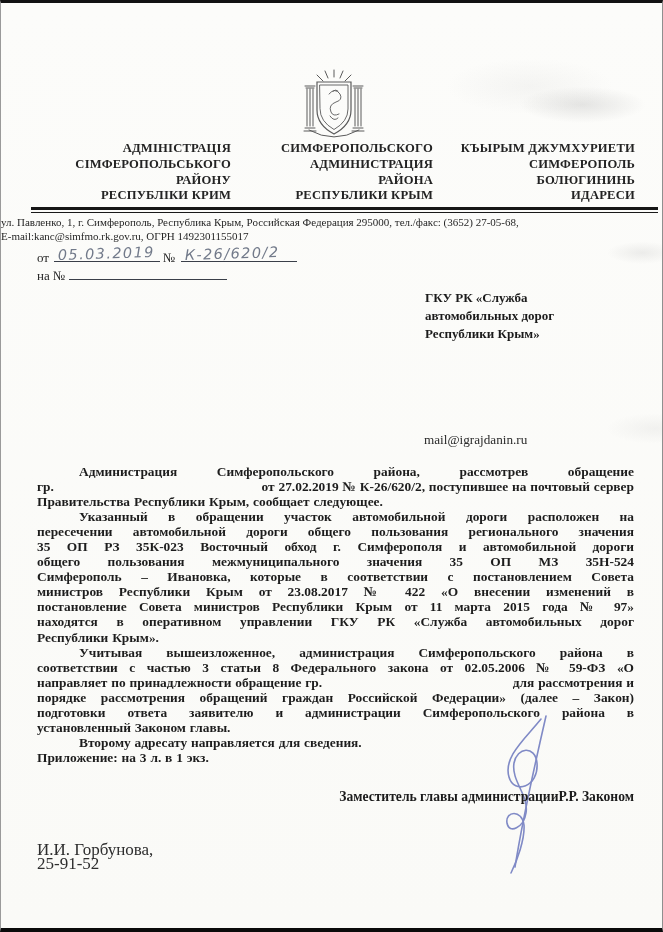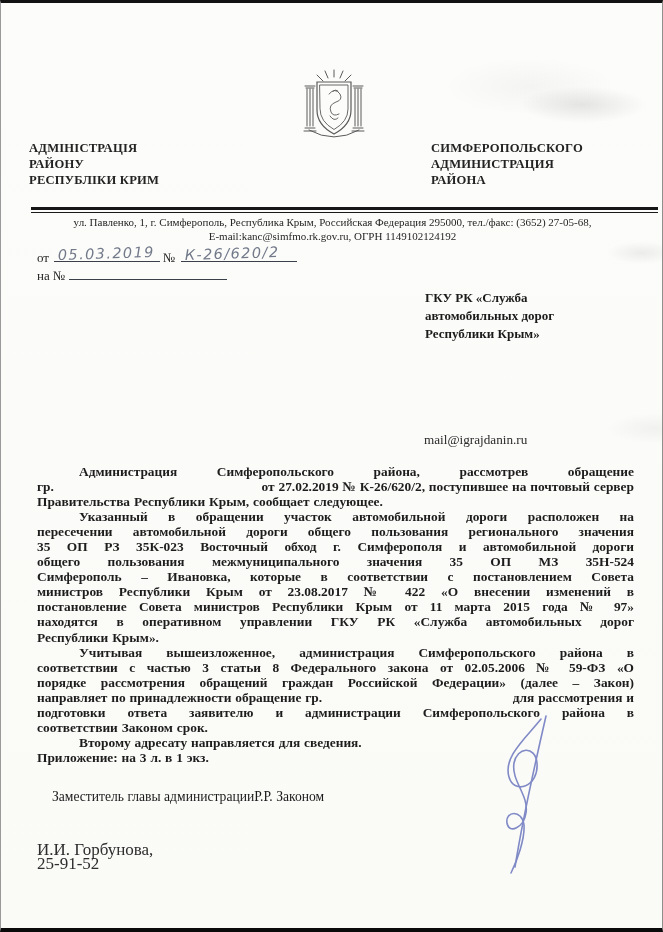--- a/index.html
+++ b/index.html
@@ -11,23 +11,23 @@
     background:
       radial-gradient(ellipse 90px 26px at 88% 11%, rgba(135,135,135,.20), transparent 70%),
       radial-gradient(ellipse 50px 16px at 97% 27%, rgba(140,140,140,.14), transparent 70%),
       radial-gradient(ellipse 70px 22px at 99% 46%, rgba(150,150,150,.10), transparent 70%),
       radial-gradient(ellipse 120px 40px at 80% 9%, rgba(150,150,150,.08), transparent 70%),
       linear-gradient(#fcfcfa,#fafaf7);
   }
   .abs{position:absolute;}
   
   .orgs{left:28px;top:138px;width:606px;display:flex;justify-content:space-between;}
-  .org{width:204px;text-align:left;font-weight:bold;font-size:12.6px;line-height:15.8px;letter-spacing:.2px;color:#232323;}
+  .org{width:204px;text-align:right;font-weight:bold;font-size:12.6px;line-height:15.8px;letter-spacing:.2px;color:#232323;}
   .rule{left:30px;top:204px;width:627px;height:2px;border-top:3.4px solid #161616;border-bottom:1.6px solid #1a1a1a;}
-  .addr{left:0;top:213px;width:663px;text-align:center;font-size:11px;line-height:13.5px;color:#262626;}
+  .addr{left:0;top:213px;width:663px;text-align:left;font-size:11px;line-height:13.5px;color:#262626;}
   
   .ref{left:36px;top:245px;font-size:13px;color:#242424;}
   .refrow{height:18px;}
   .uline{display:inline-block;position:relative;border-bottom:1.3px solid #3a3f49;height:13px;vertical-align:baseline;}
   .u1{width:106px;margin:0 3px 0 5px;}
   .u2{width:116px;margin-left:6px;}
   .u3{width:158px;margin-left:4px;}
   .hand{
     position:absolute;left:4px;bottom:-2px;white-space:nowrap;
     font-family:"DejaVu Sans",sans-serif;font-style:italic;
@@ -38,21 +38,21 @@
   .email{left:423px;top:429px;font-size:13.2px;color:#2a2a2a;}
   
   .body{left:36px;top:461px;width:597px;font-size:13.4px;color:#1d1d1d;font-weight:bold;}
   .bl{height:15.05px;line-height:15.05px;overflow:hidden;text-align:justify;text-align-last:justify;word-spacing:.5px;}
   .bl.end{text-align-last:left;}
   .bl.ind{text-indent:42px;}
   .bl.gap{display:flex;text-align:center;text-align-last:left;}
   .bl.gap .sp{flex:1;}
   .bl.gap .gl{white-space:nowrap;}
   
-  .sigrow{left:36px;top:786px;width:597px;display:flex;justify-content:flex-start;font-weight:normal;font-size:13.6px;color:#1b1b1b;margin-left:15px;}
+  .sigrow{left:36px;top:786px;width:597px;display:flex;justify-content:flex-end;font-weight:bold;font-size:13.6px;color:#1b1b1b;}
   .sig-svg{left:486px;top:710px;width:84px;height:170px;}
   .executor{left:36px;top:840px;font-size:17px;line-height:13.5px;color:#2e2e2e;}
   .emblem{left:301px;top:64px;width:64px;height:78px;}
 </style>
 </head>
 <body>
 
 <div class="page">
 
   <svg class="abs emblem" viewBox="0 0 64 78" fill="none" stroke="#5a5a5a" stroke-width="1.2" stroke-linecap="round">
@@ -67,35 +67,43 @@
     <path d="M18 18 H46 V42 Q46 54.5 32 62.5 Q18 54.5 18 42 Z" stroke-width="0.9"></path>
 
     <path d="M27 27 Q33 20 38 27 Q41 33 34 35 Q26 38 29 45 Q31 50 37 47 M28 49 Q32 55 36 51 M31 24 Q34 22 36 24" stroke-width="0.9"></path>
 
     <path d="M7 63 Q32 77 57 63" stroke-width="1"></path>
   </svg>
 
   <div class="abs orgs">
     <div class="org">
       <div>АДМІНІСТРАЦІЯ</div>
+      <div>СІМФЕРОПОЛЬСЬКОГО</div>
       <div>РАЙОНУ</div>
       <div>РЕСПУБЛІКИ КРИМ</div>
     </div>
     <div class="org">
       <div>СИМФЕРОПОЛЬСКОГО</div>
       <div>АДМИНИСТРАЦИЯ</div>
       <div>РАЙОНА</div>
+      <div>РЕСПУБЛИКИ КРЫМ</div>
+    </div>
+    <div class="org">
+      <div>КЪЫРЫМ ДЖУМХУРИЕТИ</div>
+      <div>СИМФЕРОПОЛЬ</div>
+      <div>БОЛЮГИНИНЬ</div>
+      <div>ИДАРЕСИ</div>
     </div>
   </div>
 
   <div class="abs rule"></div>
 
   <div class="abs addr">
     <div>ул. Павленко, 1, г. Симферополь, Республика Крым, Российская Федерация 295000, тел./факс: (3652) 27-05-68,</div>
-    <div>E-mail:kanc@simfmo.rk.gov.ru, ОГРН 1149102124192</div>
+    <div>E-mail:kanc@simfmo.rk.gov.ru, ОГРН 1492301155017</div>
   </div>
 
   <div class="abs ref">
     <div class="refrow">
       <span>от</span><span class="uline u1"><span class="hand">05.03.2019</span></span><span>№</span><span class="uline u2"><span class="hand">К-26/620/2</span></span>
     </div>
     <div class="refrow">
       <span>на №</span><span class="uline u3"></span>
     </div>
   </div>
@@ -120,28 +128,28 @@
     <div class="bl">пересечении автомобильной дороги общего пользования регионального значения</div>
     <div class="bl">35 ОП РЗ 35К-023 Восточный обход г. Симферополя и автомобильной дороги</div>
     <div class="bl">общего пользования межмуниципального значения 35 ОП МЗ 35Н-524</div>
     <div class="bl">Симферополь – Ивановка, которые в соответствии с постановлением Совета</div>
     <div class="bl">министров Республики Крым от 23.08.2017 № 422 «О внесении изменений в</div>
     <div class="bl">постановление Совета министров Республики Крым от 11 марта 2015 года № 97»</div>
     <div class="bl">находятся в оперативном управлении ГКУ РК «Служба автомобильных дорог</div>
     <div class="bl end">Республики Крым».</div>
     <div class="bl ind">Учитывая вышеизложенное, администрация Симферопольского района в</div>
     <div class="bl">соответствии с частью 3 статьи 8 Федерального закона от 02.05.2006 № 59-ФЗ «О</div>
-    <div class="bl">порядке рассмотрения обращений граждан Российской Федерации» (далее – Закон)</div>
     <div class="bl gap">
         <span class="gl">направляет по принадлежности обращение гр.</span>
         <span class="sp"></span>
         <span class="gl">для рассмотрения и</span>
       </div>
+    <div class="bl">порядке рассмотрения обращений граждан Российской Федерации» (далее – Закон)</div>
     <div class="bl">подготовки ответа заявителю и администрации Симферопольского района в</div>
-    <div class="bl end">соответствии Законом срок.</div>
+    <div class="bl end">установленный Законом главы.</div>
     <div class="bl ind end">Второму адресату направляется для сведения.</div>
     <div class="bl end">Приложение: на 3 л. в 1 экз.</div>
   </div>
 
   <svg class="abs sig-svg" viewBox="0 0 84 170" fill="none" stroke="#7681c2" stroke-width="1.6" stroke-linecap="round" opacity="0.92">
     <path d="M54 6 C38 26 16 44 22 64 C27 82 52 74 50 50 C48 32 30 34 27 50 C24 68 42 82 39 100 C37 114 22 122 20 110 C18 98 35 96 37 112 C38 126 30 148 24 160"></path>
     <path d="M59 3 C50 42 36 104 28 154"></path>
   </svg>
 
   <div class="abs sigrow">

